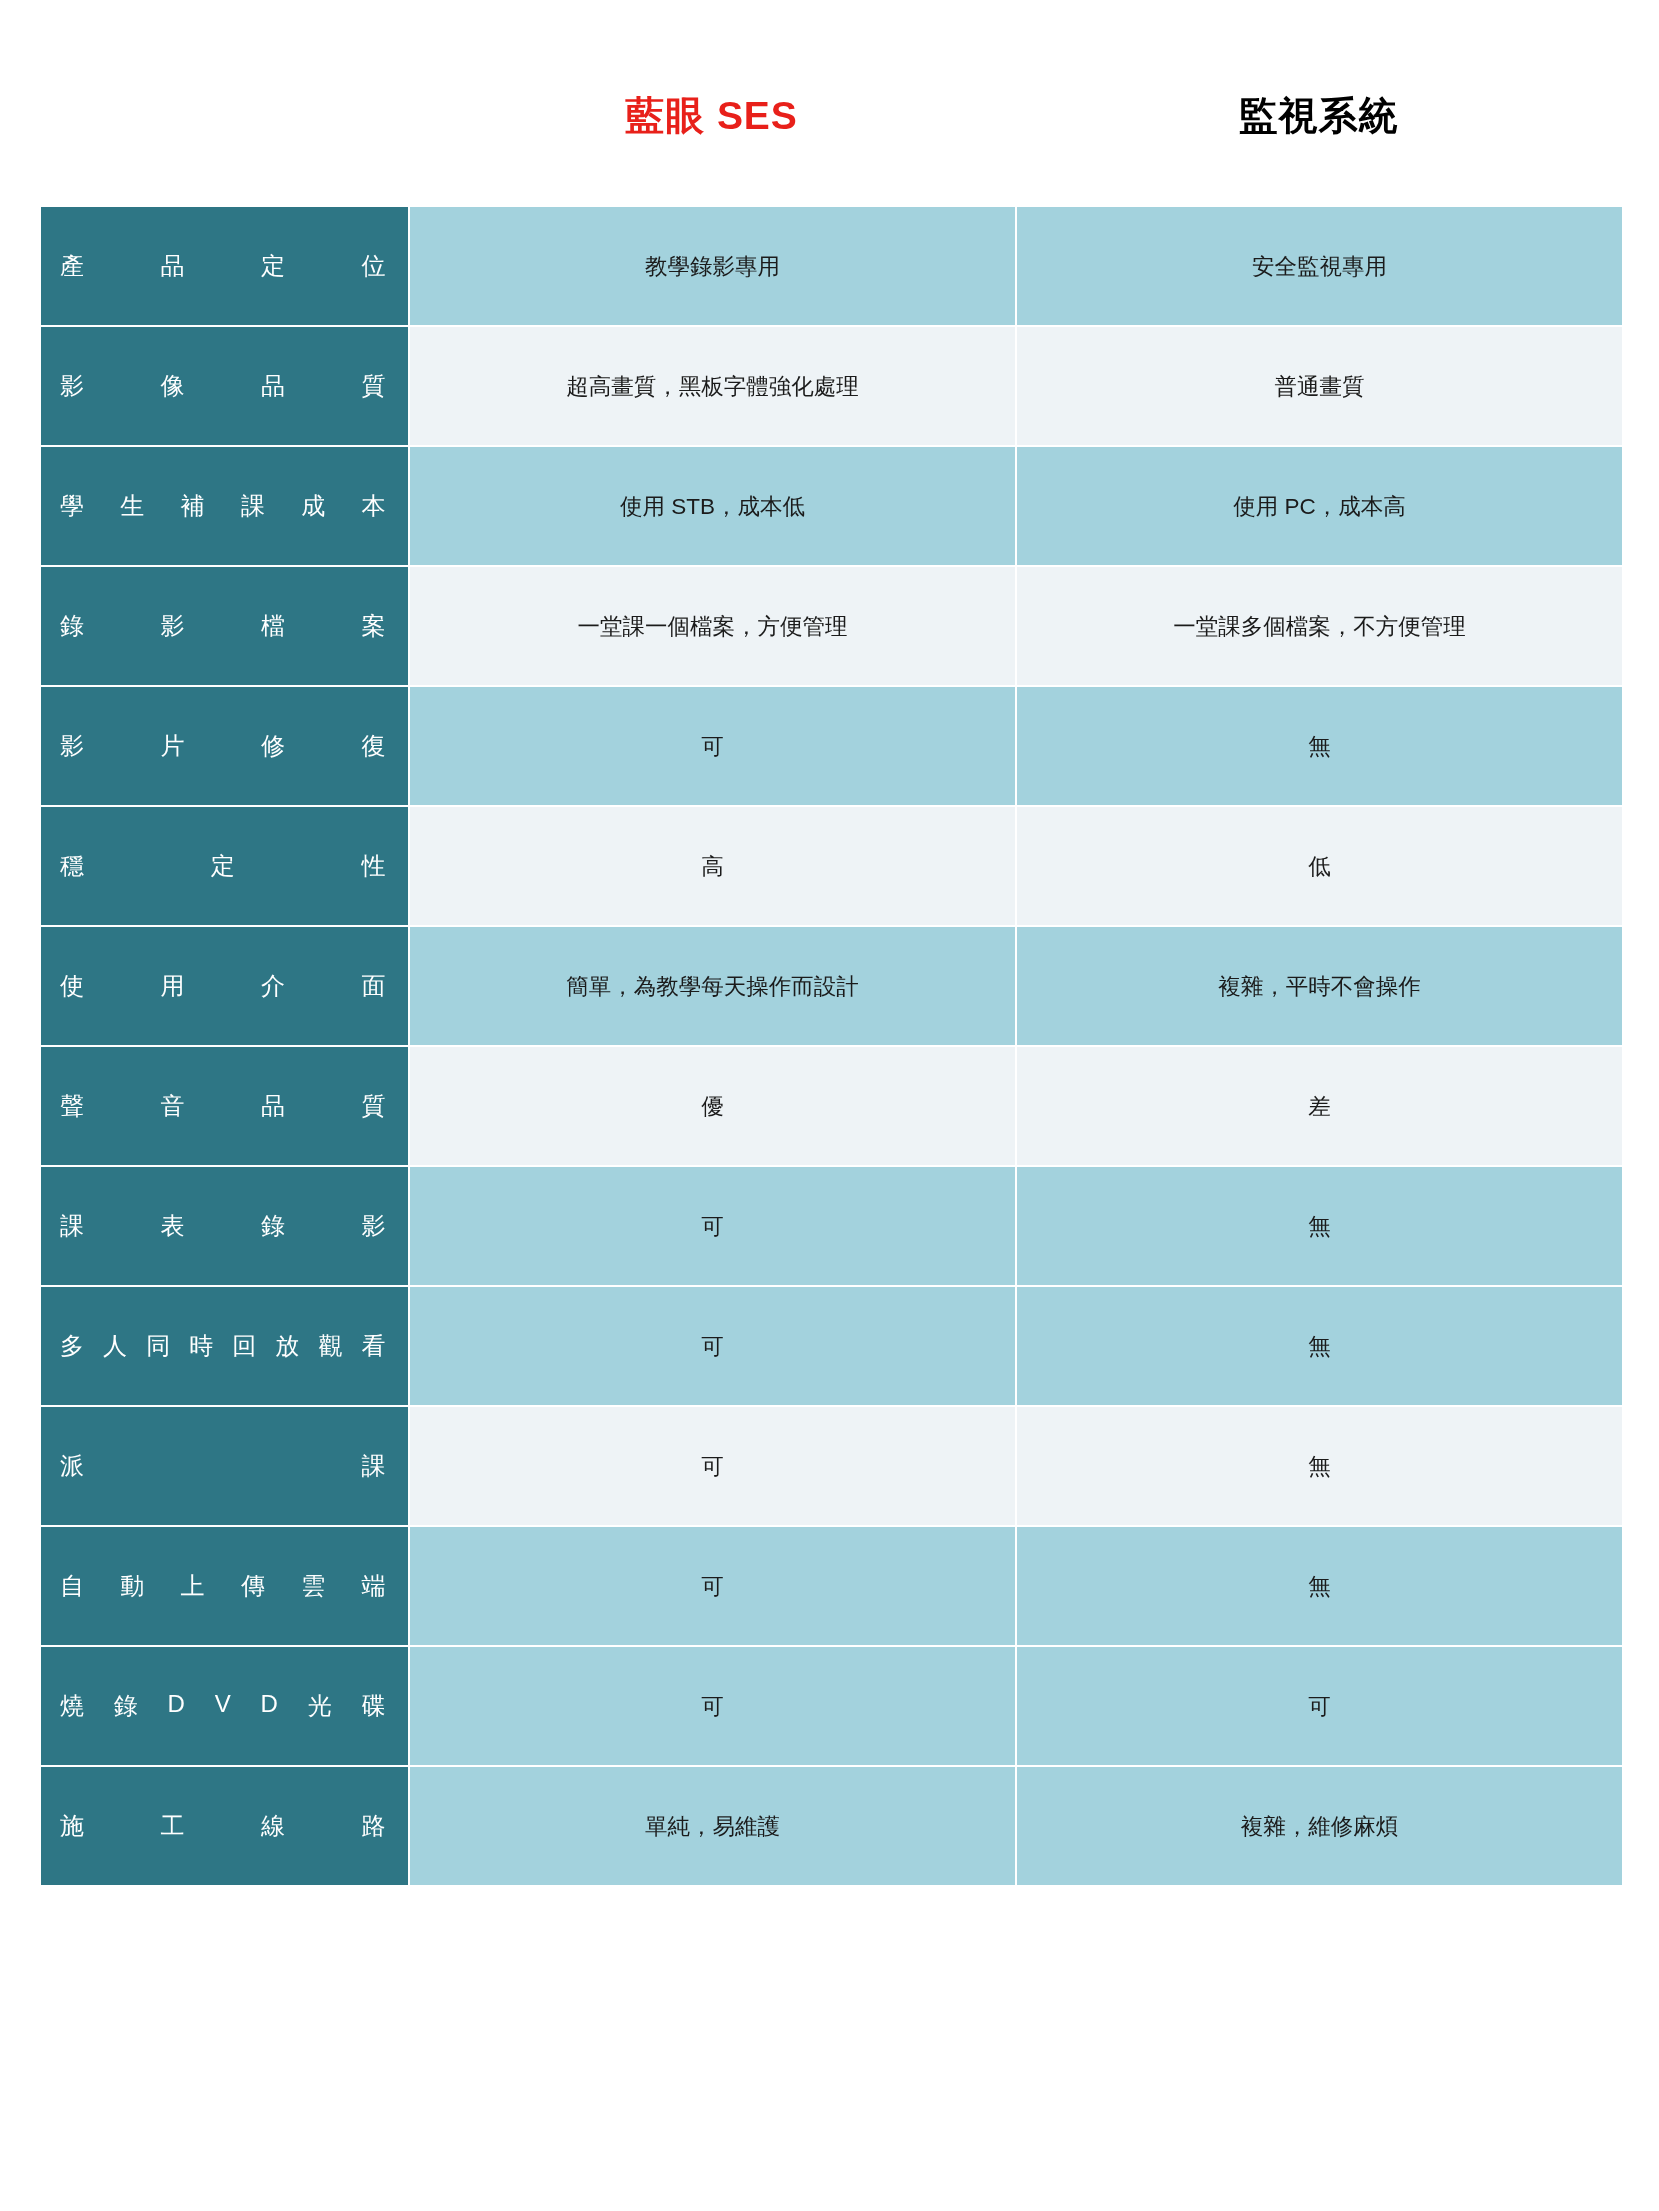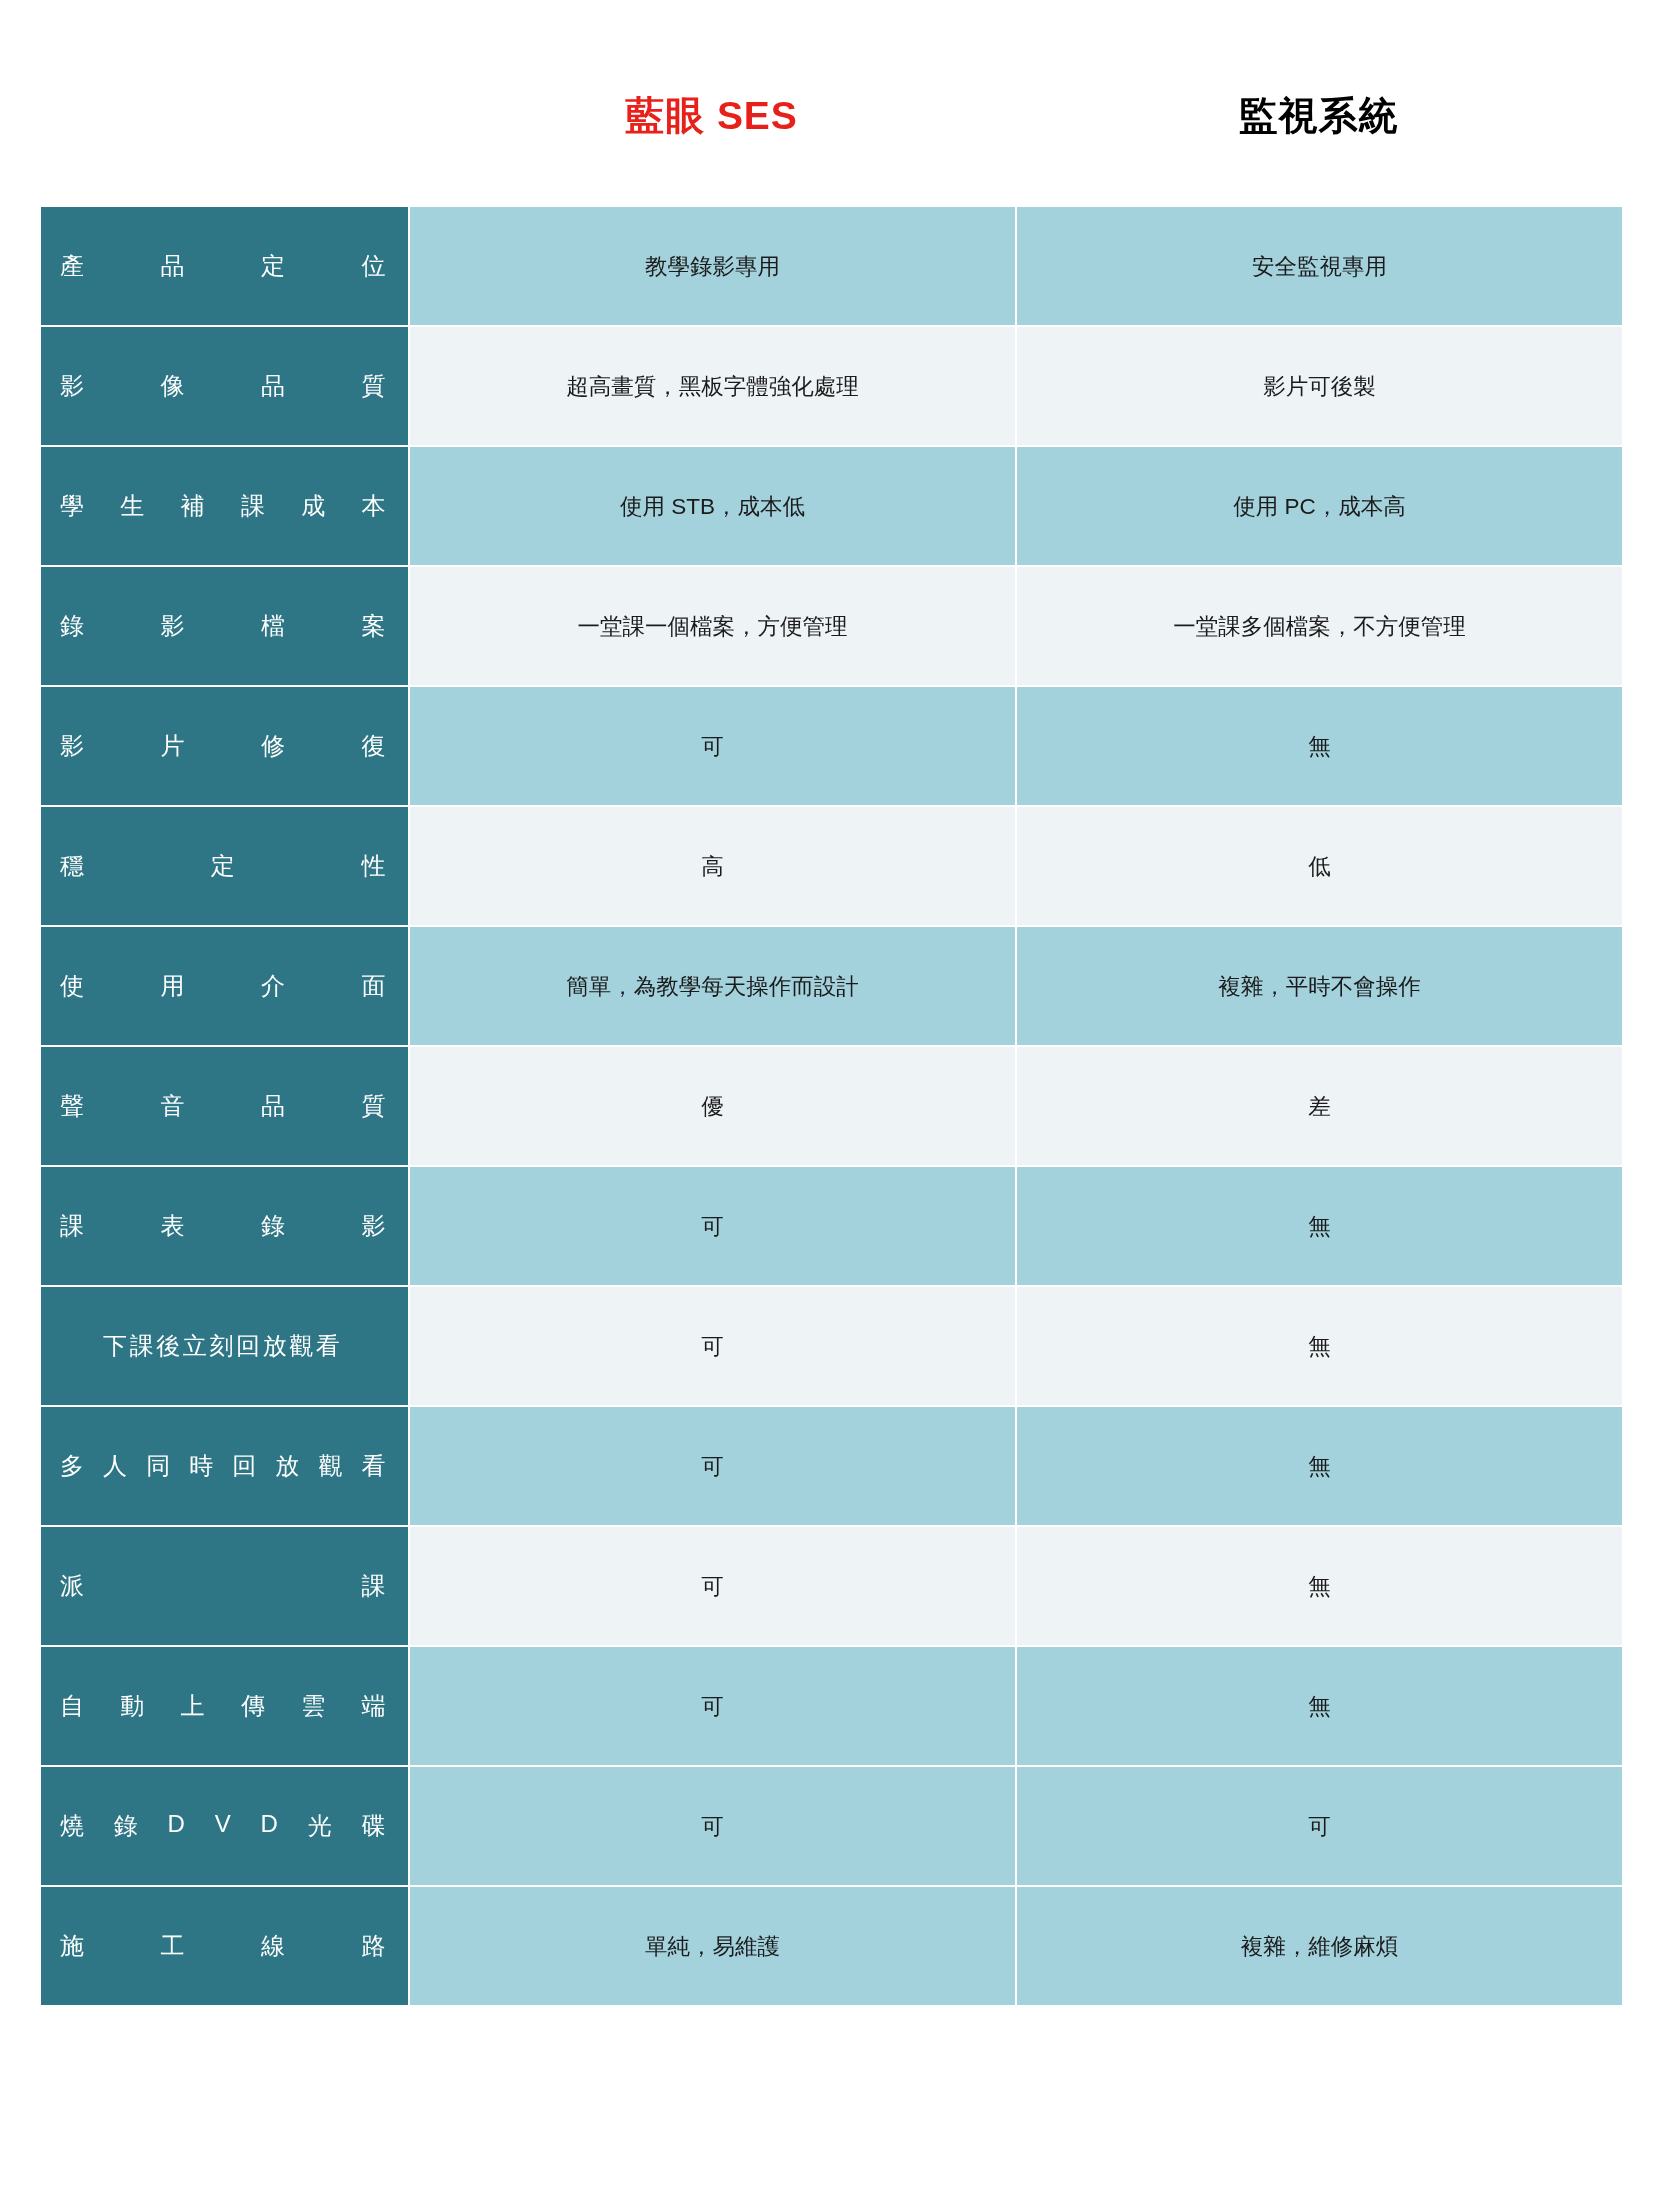--- a/index.html
+++ b/index.html
@@ -128,21 +128,21 @@
       <tr class="even">
         <td class="label">
             <div class="lbl">
               <span>影</span>
               <span>像</span>
               <span>品</span>
               <span>質</span>
             </div>
           </td>
         <td class="val">超高畫質，黑板字體強化處理</td>
-        <td class="val">影片可後製</td>
+        <td class="val">普通畫質</td>
       </tr>
 
       <tr class="odd">
         <td class="label">
             <div class="lbl">
               <span>學</span>
               <span>生</span>
               <span>補</span>
               <span>課</span>
               <span>成</span>
@@ -223,27 +223,20 @@
               <span>課</span>
               <span>表</span>
               <span>錄</span>
               <span>影</span>
             </div>
           </td>
         <td class="val">可</td>
         <td class="val">無</td>
       </tr>
 
-      <tr class="even">
-        <td class="label">
-            <div class="lbl tight">下課後立刻回放觀看</div>
-          </td>
-        <td class="val">可</td>
-        <td class="val">無</td>
-      </tr>
 
       <tr class="odd">
         <td class="label">
             <div class="lbl">
               <span>多</span>
               <span>人</span>
               <span>同</span>
               <span>時</span>
               <span>回</span>
               <span>放</span>

